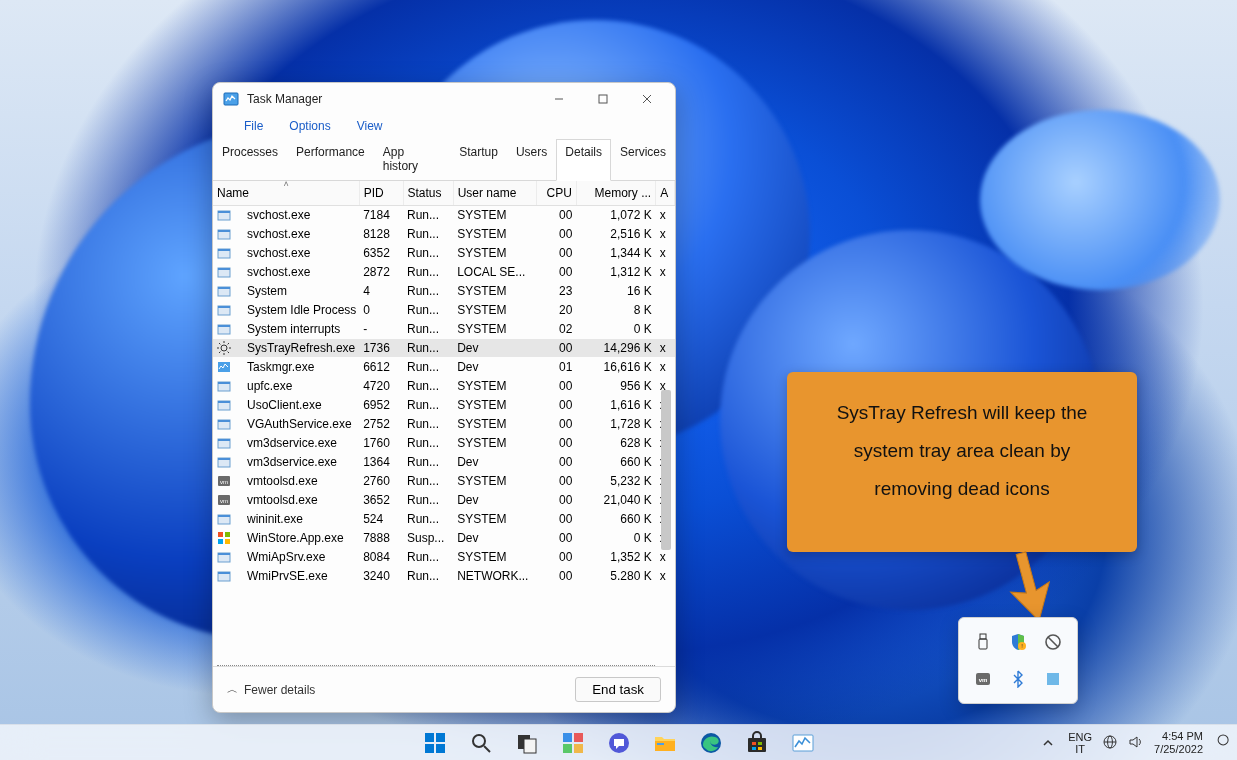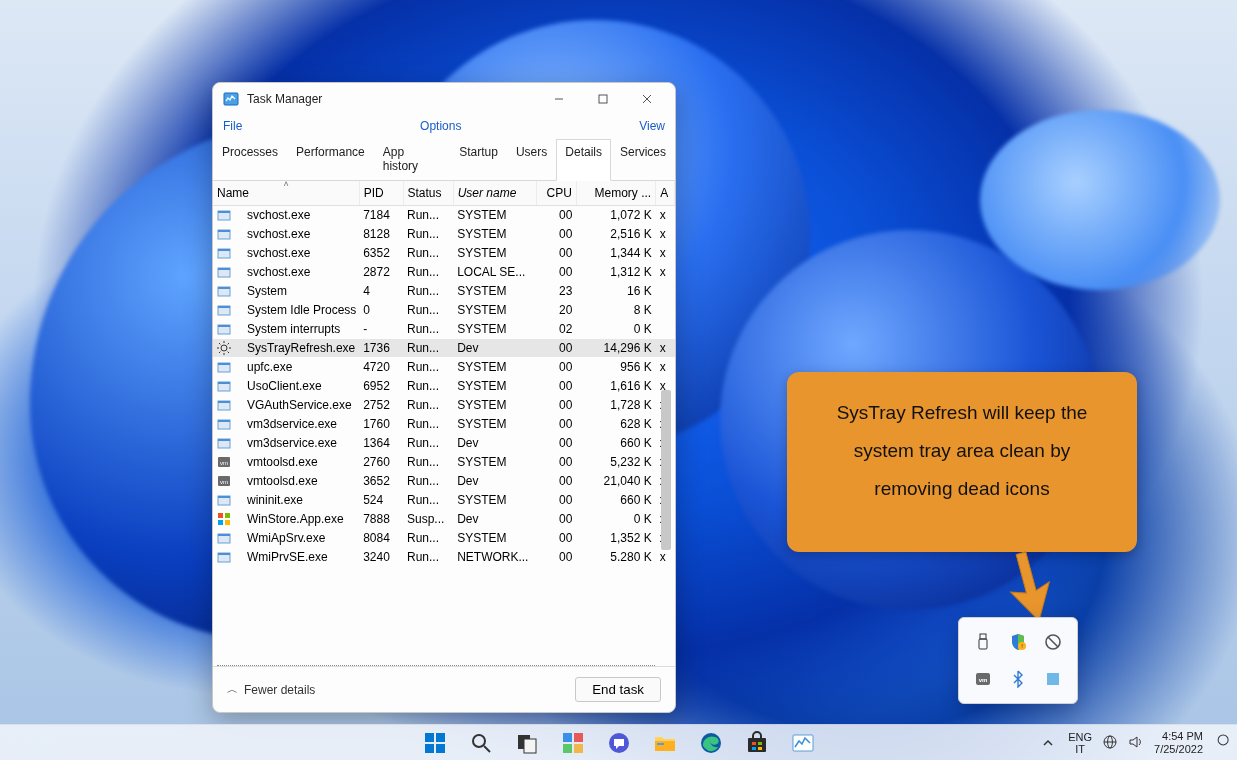--- a/index.html
+++ b/index.html
@@ -22,42 +22,42 @@
   position: absolute; left: 212px; top: 82px; width: 464px; height: 631px;
   background: #fdfdfd; border: 1px solid #c8c8c8; border-radius: 8px;
   box-shadow: 0 8px 28px rgba(0,0,0,.28);
   display: flex; flex-direction: column; font-size: 12px;
 }
 .titlebar { display:flex; align-items:center; height:32px; padding:0 6px 0 10px; }
 .titlebar .ticon{ width:16px;height:16px;display:inline-flex;align-items:center;justify-content:center;margin-right:8px;}
 .titlebar .ticon svg{width:16px;height:16px;}
 .ttitle{ flex:1; font-size:12px; color:#222;}
 .winbtn{ width:44px;height:30px;display:flex;align-items:center;justify-content:center;color:#555;cursor:default;}
-.menubar{ display:flex; gap:12px; padding:2px 3px 4px;justify-content:space-between;}
+.menubar{ display:flex; gap:12px; padding:2px 24px 4px;}
 .menuitem{ padding:2px 7px; color:#1a5dc8; cursor:default;}
 .tabs{ display:flex; border-bottom:1px solid #d8d8d8;}
 .tab{ padding:5px 8px 6px; cursor:default; border:1px solid transparent; color:#222;}
 .tab.active{ border:1px solid #d8d8d8; border-bottom-color:#fff; margin-bottom:-1px; background:#fff;}
 .tbl-wrap{ flex:1; overflow:hidden; position:relative; }
 .tbl{ width:100%; border-collapse:collapse; table-layout:fixed; }
 .tbl th{ text-align:left; font-weight:400; padding:5px 4px; border-right:1px solid #ececec; border-bottom:1px solid #e0e0e0; background:#fafafa; position:relative;}
 .tbl th .sort-caret{ position:absolute; right:48%; top:-2px; font-size:9px; color:#777;}
 .tbl td{ padding:2px 4px 2px 4px; white-space:nowrap; overflow:hidden; text-overflow:ellipsis; height:18px; border-bottom:1px solid transparent;}
 .tbl tr.selected td{ background:#e6e6e6; }
 .name-cell{ display:flex; align-items:center; gap:16px; }
 .picon{ width:14px;height:14px;flex:0 0 14px;display:inline-block;}
 .num{text-align:right;}
 .brow{ border-top:1px solid #dcdcdc; display:flex; align-items:center; padding:10px 14px; gap:10px; }
 .fewer{ display:flex;align-items:center;gap:6px;color:#333;cursor:default;}
 .endtask{ margin-left:auto; padding:4px 16px;border:1px solid #c8c8c8;border-radius:3px;background:#fafafa;cursor:default;}
 .scrollbar{ position:absolute; right:2px; top:26px; bottom:2px; width:14px;}
 .scroll-thumb{ position:absolute; right:2px; width:10px; top:40%; height:35%; background:#c8c8c8; border-radius:2px;}
 .dotted-line{ position:absolute; left:4px; bottom:0px; right:20px; border-bottom:1px dotted #888;}
 
-.callout{ position:absolute; left:787px; top:372px; width:350px; height:180px; background:#e8952e; border-radius:12px; padding:22px 26px; color:#111; box-shadow:0 3px 12px rgba(0,0,0,.25); }
+.callout{ position:absolute; left:787px; top:372px; width:350px; height:180px; background:#e8952e; border-radius:6px; padding:22px 26px; color:#111; box-shadow:0 3px 12px rgba(0,0,0,.25); }
 .callout p{ font-size:19px; line-height:38px; text-align:center; }
 .callout-arrow{ position:absolute; left:1005px; top:552px; width:0;height:0; }
 .callout-arrow svg{ overflow:visible; }
 
 .systray-popup{ position:absolute; left:958px; top:617px; width:120px; height:87px; background:#f8fafd; border:1px solid #d0d0d0; border-radius:6px; box-shadow:0 6px 20px rgba(0,0,0,.2); padding:8px; display:grid; grid-template-columns:repeat(3,1fr); grid-template-rows:repeat(2,1fr); gap:4px; align-items:center; justify-items:center;}
 .tray-ic{ width:22px;height:22px;display:flex;align-items:center;justify-content:center;cursor:default;}
 .tray-ic svg{width:18px;height:18px;}
 
 .taskbar{ position:absolute; left:0; right:0; bottom:0; height:36px; background:rgba(242,246,252,.85); backdrop-filter:blur(20px); border-top:1px solid rgba(0,0,0,.06); display:flex; align-items:center;}
 .tb-center{ position:absolute; left:50%; transform:translateX(-50%); display:flex; gap:6px; align-items:center;}
@@ -125,21 +125,21 @@
           <col style="width:80px">
           <col style="width:38px">
           <col style="width:76px">
           <col style="width:18px">
         </colgroup>
       <thead>
           <tr id="hdr">
             <th>Name<span class="sort-caret">˄</span></th>
             <th>PID</th>
             <th>Status</th>
-            <th style="text-align: left; font-style: italic;">User name</th>
+            <th style="text-align: left;">User name</th>
             <th class="num" style="text-align: right;">CPU</th>
             <th class="num" style="text-align: right;">Memory ...</th>
             <th style="text-align: left;">A</th>
           </tr>
         </thead>
       <tbody id="rows">
           <tr class="row">
             <td>
               <span class="name-cell">
                 <span class="picon"><svg viewBox="0 0 14 14">
@@ -275,20 +275,37 @@
                     </g>
                   </svg></span>
                 <span>SysTrayRefresh.exe</span>
               </span>
             </td>
             <td>1736</td>
             <td>Run...</td>
             <td>Dev</td>
             <td class="num">00</td>
             <td class="num">14,296 K</td>
+            <td>x</td>
+          </tr>
+          <tr class="row">
+            <td>
+              <span class="name-cell">
+                <span class="picon"><svg viewBox="0 0 14 14">
+                    <rect x="1" y="2" width="12" height="10" fill="#4aa0e8"></rect>
+                    <polyline points="2,9 4,6 6,8 8,4 11,7" fill="none" stroke="#fff"></polyline>
+                  </svg></span>
+                <span>Taskmgr.exe</span>
+              </span>
+            </td>
+            <td>6612</td>
+            <td>Run...</td>
+            <td>Dev</td>
+            <td class="num">01</td>
+            <td class="num">16,616 K</td>
             <td>x</td>
           </tr>
           <tr class="row">
             <td>
               <span class="name-cell">
                 <span class="picon"><svg viewBox="0 0 14 14">
                     <rect x="1" y="3" width="12" height="9" fill="#dce8f5" stroke="#6a9fd0"></rect>
                     <rect x="1" y="3" width="12" height="2" fill="#4a8fd8"></rect>
                   </svg></span>
                 <span>upfc.exe</span>

